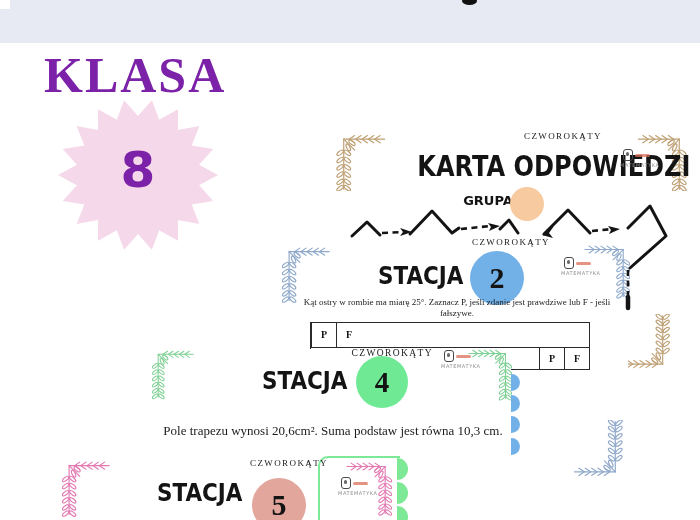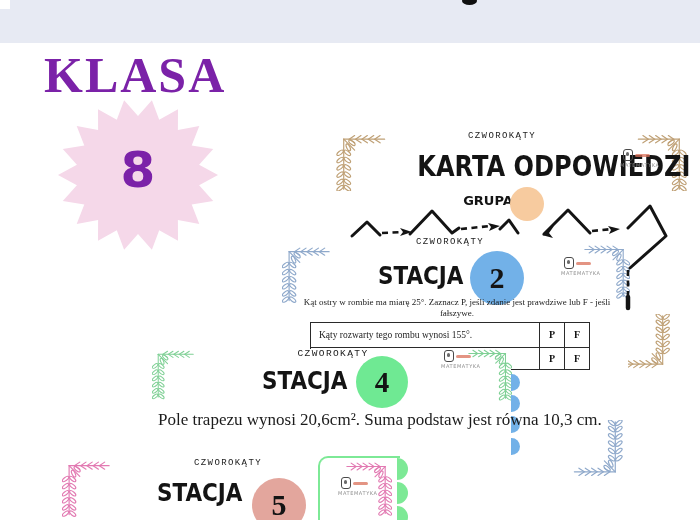--- a/index.html
+++ b/index.html
@@ -11,22 +11,22 @@
   .cut-glyph{position:absolute;left:462px;top:-3px;width:15px;height:8px;border-radius:50%;background:#101010;}
   
   .klasa-title{position:absolute;left:44px;top:50px;font-family:"Liberation Serif",serif;
                font-weight:bold;font-size:50px;line-height:1;letter-spacing:2px;color:#7b22a8;}
   .starburst{position:absolute;left:53px;top:94px;width:170px;height:162px;}
   .star-number{position:absolute;left:53px;top:94px;width:170px;height:162px;display:flex;
                align-items:center;justify-content:center;font-family:"DejaVu Sans",sans-serif;
                font-weight:bold;font-size:50px;color:#7b22a8;transform:translateY(-5px);}
   
   .card-bg{position:absolute;background:#ffffff;}
-  .cat-label{position:absolute;font-family:Liberation Mono, monospace;font-size:9px;
-             letter-spacing:1.4px;color:#222;text-align:center;white-space:nowrap;}
+  .cat-label{position:absolute;font-family:Liberation Serif, serif;font-size:9px;
+             letter-spacing:1.4px;color:#222;text-align:right;white-space:nowrap;}
   .big-title{position:absolute;text-align:center;font-family:"DejaVu Sans",sans-serif;
              font-weight:bold;color:#141414;white-space:nowrap;}
   .big-title>span{display:inline-block;transform:scaleX(.86);transform-origin:center;}
   .num-circle{position:absolute;border-radius:50%;display:flex;align-items:center;justify-content:center;
               font-family:"Liberation Serif",serif;font-weight:bold;color:#141414;}
   .q-text{position:absolute;text-align:center;font-family:Liberation Serif, serif;color:#1b1b1b;white-space:nowrap;}
   
   .orn{position:absolute;}
   .orn.tr{transform:scaleX(-1);}
   .orn.br{transform:scale(-1,-1);}
@@ -150,21 +150,20 @@
           <span class="logo-squiggle"></span>
         </div>
       <div class="logo-name">MATEMATYKA</div>
     </div>
     <div class="q-text" style="left:292px;top:297px;width:330px;font-size:9px;line-height:11px">
       <div>Kąt ostry w rombie ma miarę 25°. Zaznacz P, jeśli zdanie jest prawdziwe lub F - jeśli</div>
       <div>fałszywe.</div>
     </div>
     <div class="pf-table">
       <div class="pf-row">
-        <div class="pf-stmt">Kąty rozwarty tego rombu wynosi 155°.</div>
         <div class="pf-cell">P</div>
         <div class="pf-cell">F</div>
       </div>
       <div class="pf-row">
         <div class="pf-stmt"></div>
         <div class="pf-cell">P</div>
         <div class="pf-cell">F</div>
       </div>
     </div>
 
@@ -209,21 +208,21 @@
       <div class="logo-row">
           <span class="logo-icon"></span>
           <span class="logo-squiggle"></span>
         </div>
       <div class="logo-name">MATEMATYKA</div>
     </div>
     <div class="scallop-blue" style="left:511px;top:374px"></div>
     <div class="scallop-blue" style="left:511px;top:395px"></div>
     <div class="scallop-blue" style="left:511px;top:416px"></div>
     <div class="scallop-blue" style="left:511px;top:438px"></div>
-    <div class="q-text" style="left:158px;top:412px;width:350px;font-size:17px;line-height:15px">
+    <div class="q-text" style="left:158px;top:423px;width:350px;font-size:13px;line-height:15px">
       <div>Pole trapezu wynosi 20,6cm². Suma podstaw jest równa 10,3 cm.</div>
     </div>
   </div>
 
   <div>
     <div class="card-bg" style="left:60px;top:450px;width:370px;height:70px"></div>
     <div class="green-frame"></div>
     <div class="scallop-green" style="left:397px;top:458px"></div>
     <div class="scallop-green" style="left:397px;top:482px"></div>
     <div class="scallop-green" style="left:397px;top:506px"></div>

